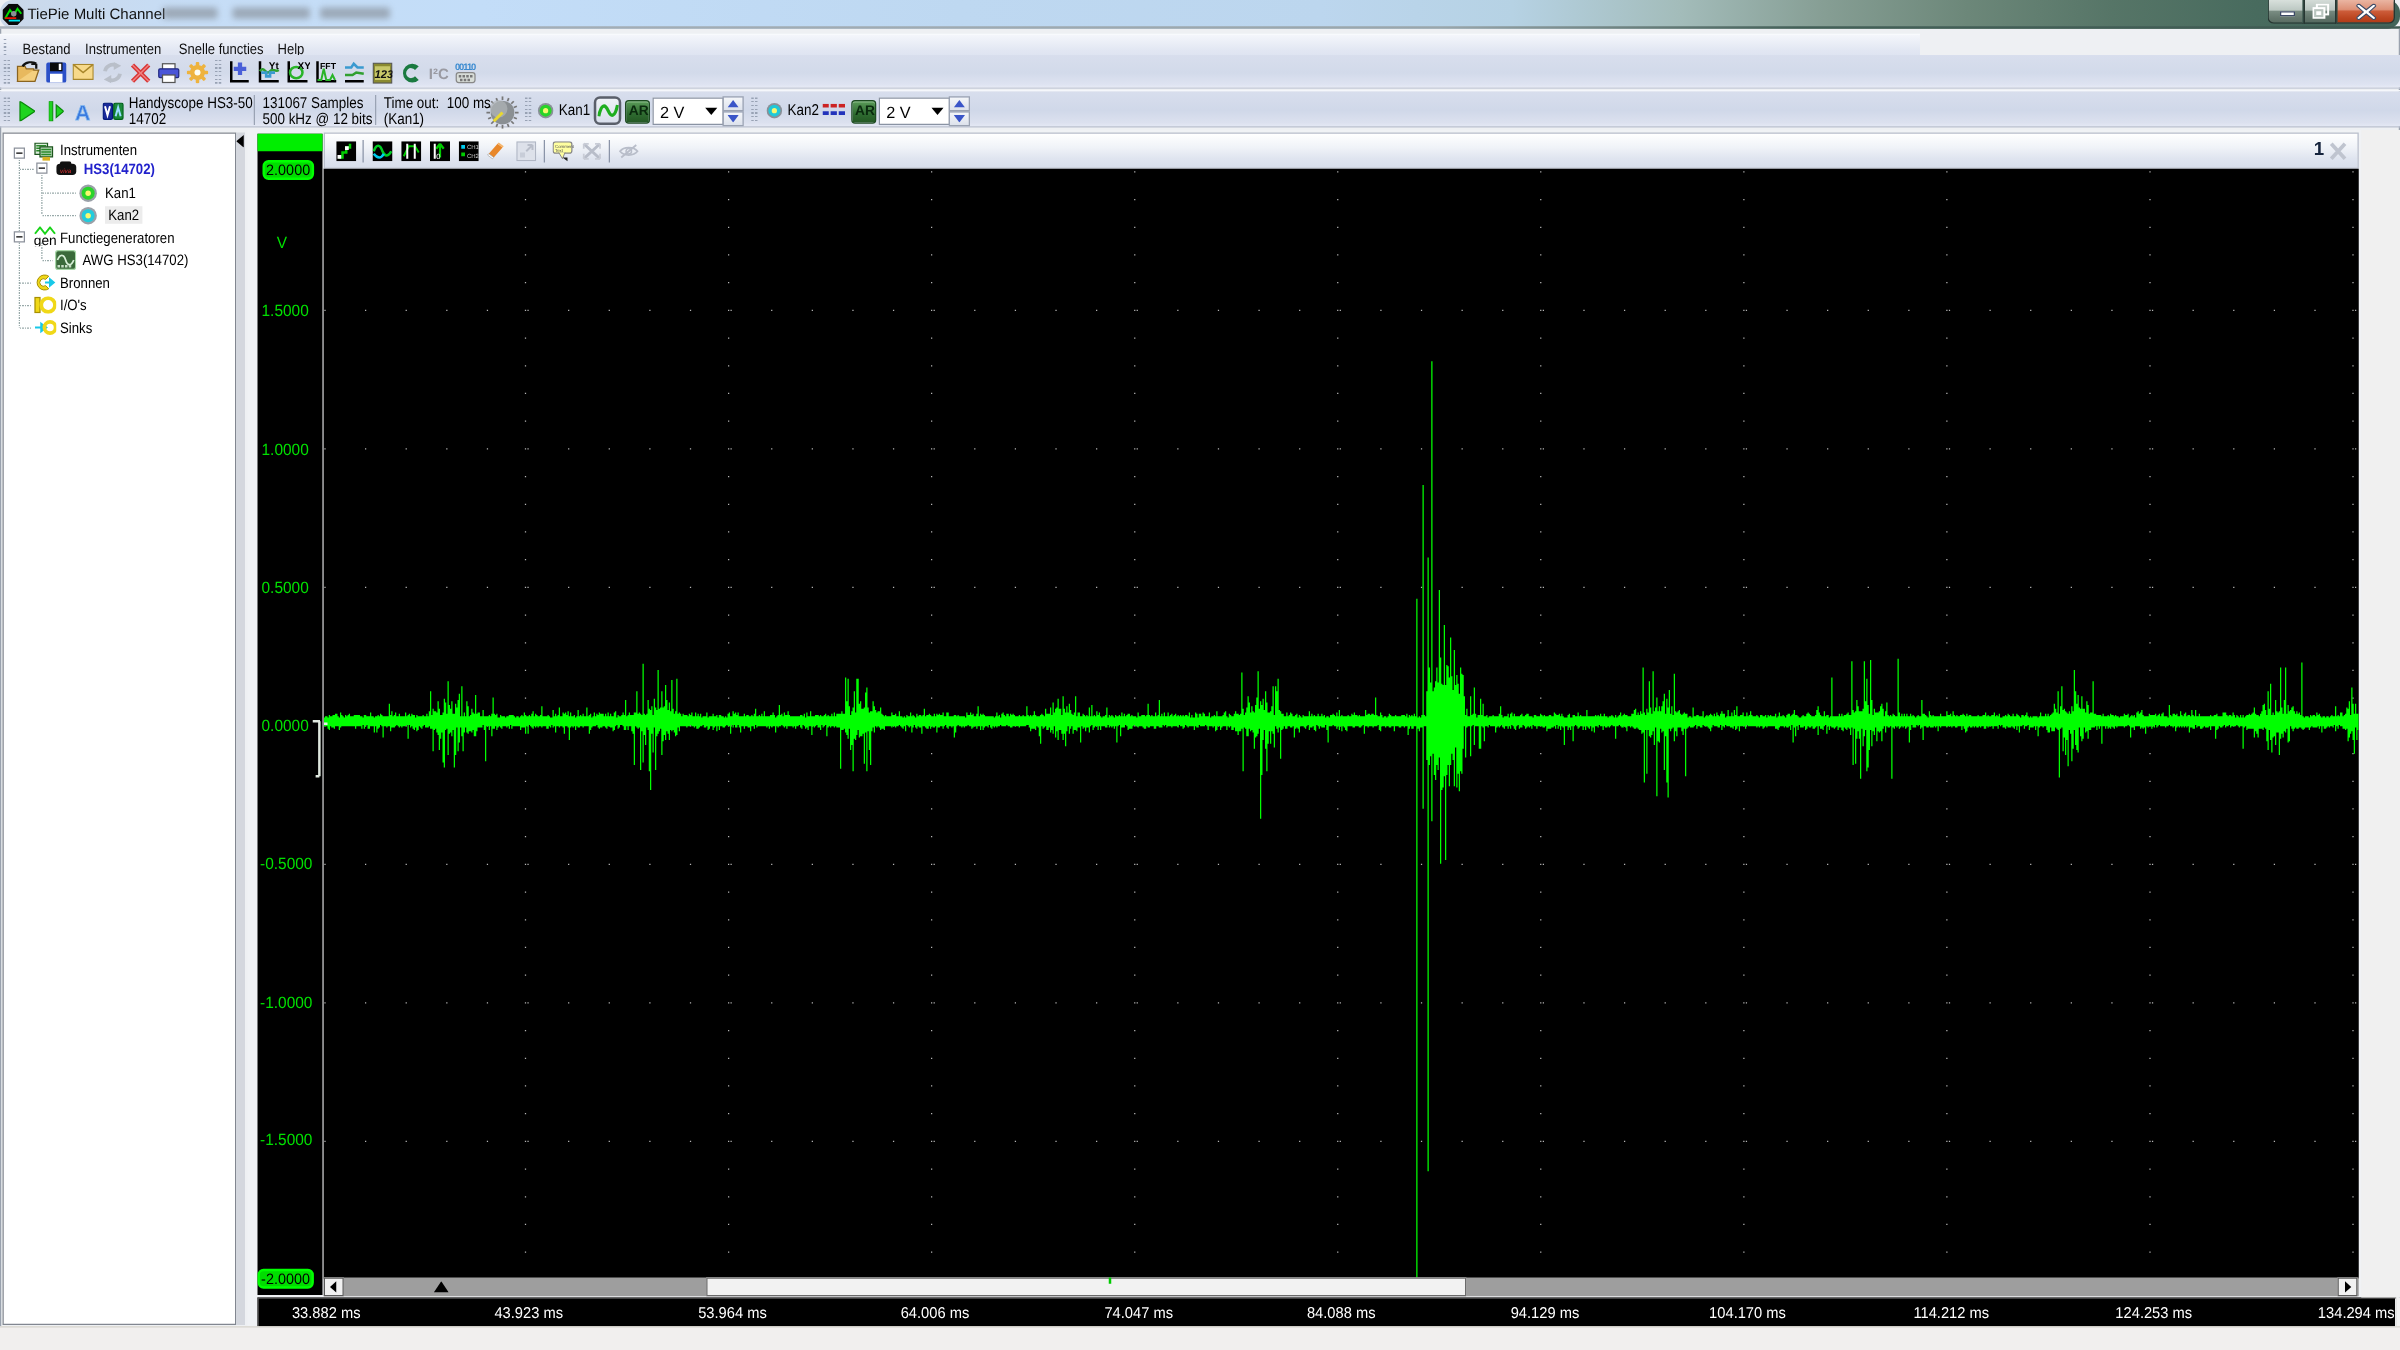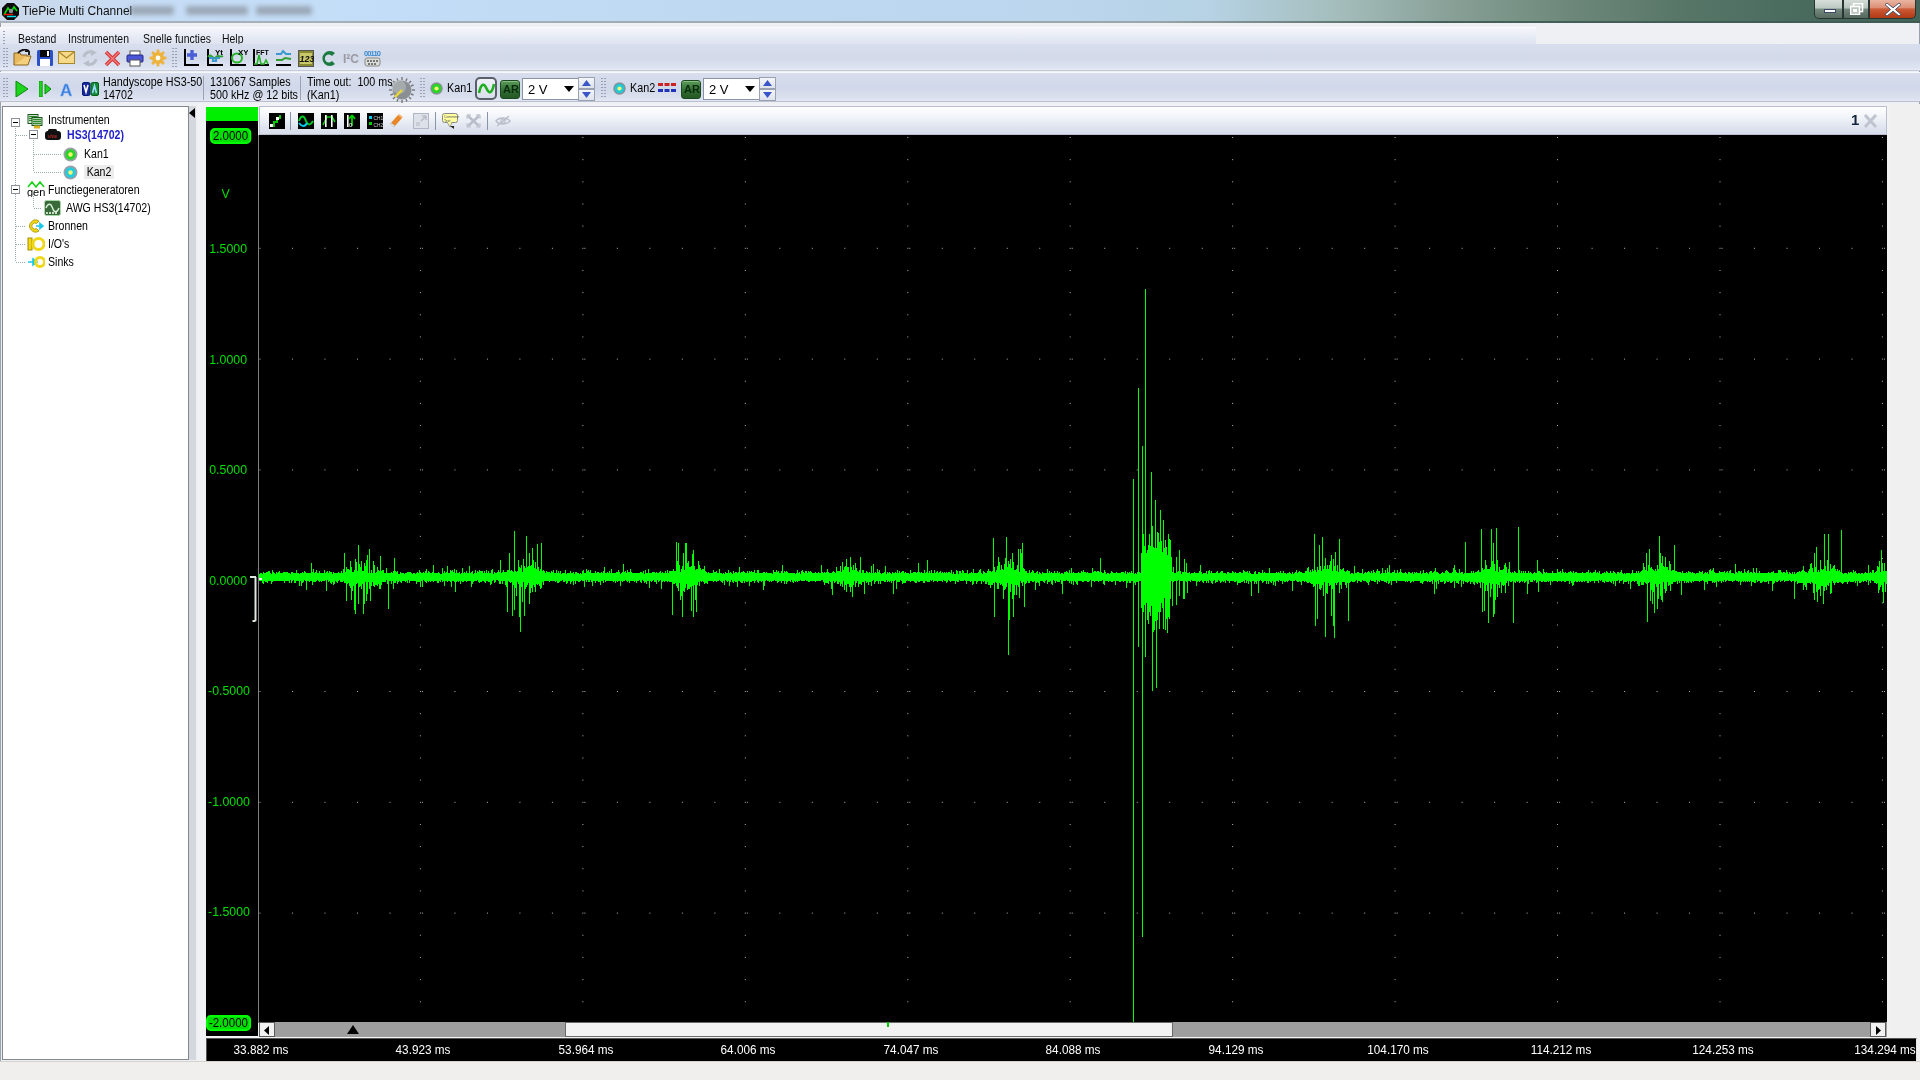--- a/index.html
+++ b/index.html
@@ -3,20 +3,21 @@
 <meta charset="utf-8">
 <style>
   * { margin:0; padding:0; box-sizing:border-box; }
   html,body { width:1920px; height:1080px; overflow:hidden; }
   body { font-family:"Liberation Sans", sans-serif; position:relative; background:#eef0f3; }
   .abs { position:absolute; }
 
   
   #titlebar { position:absolute; left:0; top:0; width:1920px; height:23px;
     background:linear-gradient(to right,#cbd8e9 0%,#c6ddf6 8%,#c3ddf8 20%,#bed8f1 40%,#bcd6ee 55%,#b6d2e4 63%,#a3bcba 70%,#869e94 76%,#6c8779 82%,#567567 88%,#486b5e 94%,#426459 100%);
+    border-radius:10px;
   }
   #titlebar .tbline { position:absolute; left:0; top:21px; width:1920px; height:2px; background:linear-gradient(to right,#aab3bd 0%,#9aa6ab 60%,#446058 75%,#3f5a52 100%); }
   #titletext { position:absolute; left:22px; top:4px; font-size:12px; color:#111; }
   .blur1 { position:absolute; top:6px; height:9px; background:#7f858d; filter:blur(2.4px); opacity:.6; border-radius:2px; }
 
   
   #winbtns { position:absolute; left:1814px; top:0; width:102px; height:19px; }
   .wbtn { position:absolute; top:0; height:19px; border:1px solid #273632; border-top:none; }
   #wmin { left:0; width:29px; border-radius:0 0 0 5px;
      background:linear-gradient(#d8e0dc 0%,#bcc8c2 45%,#798c82 50%,#64776d 80%,#5a6d63 100%); }

